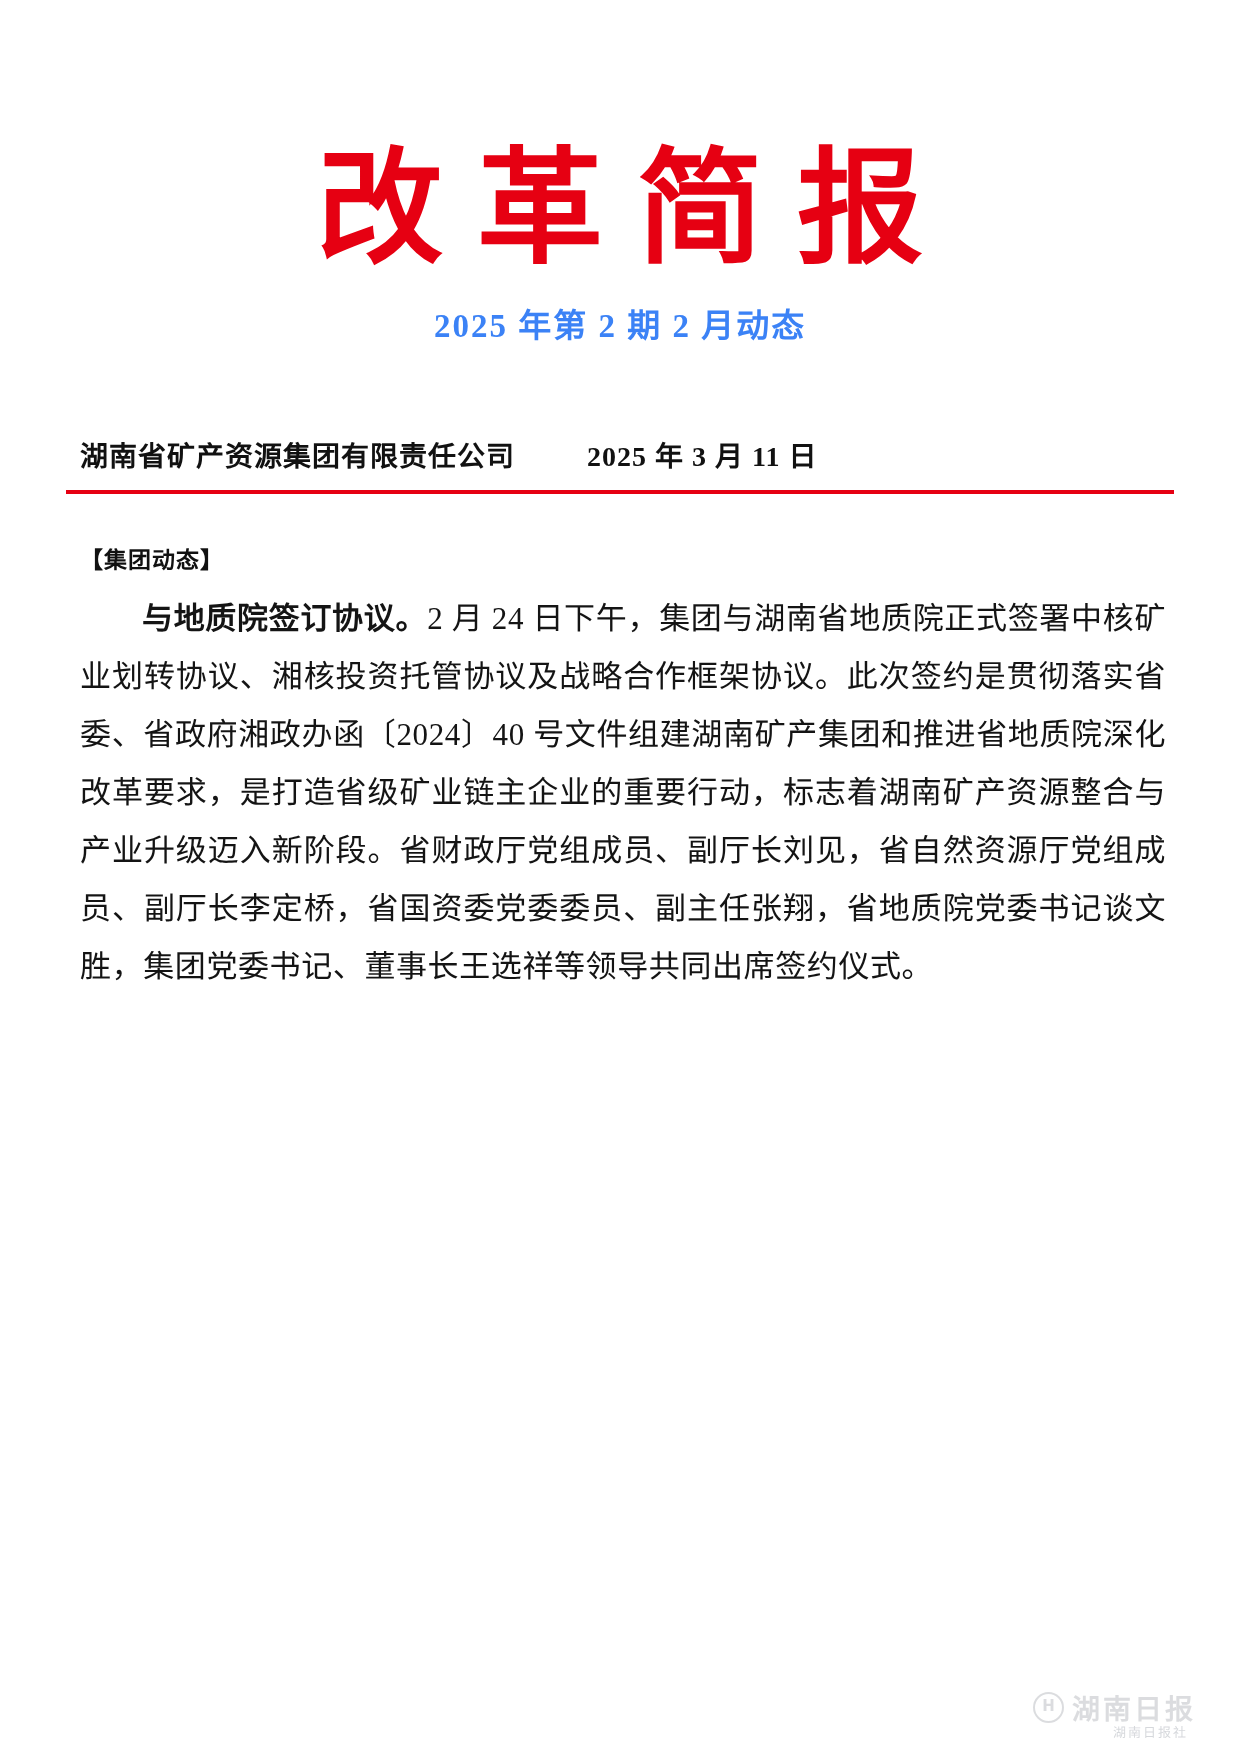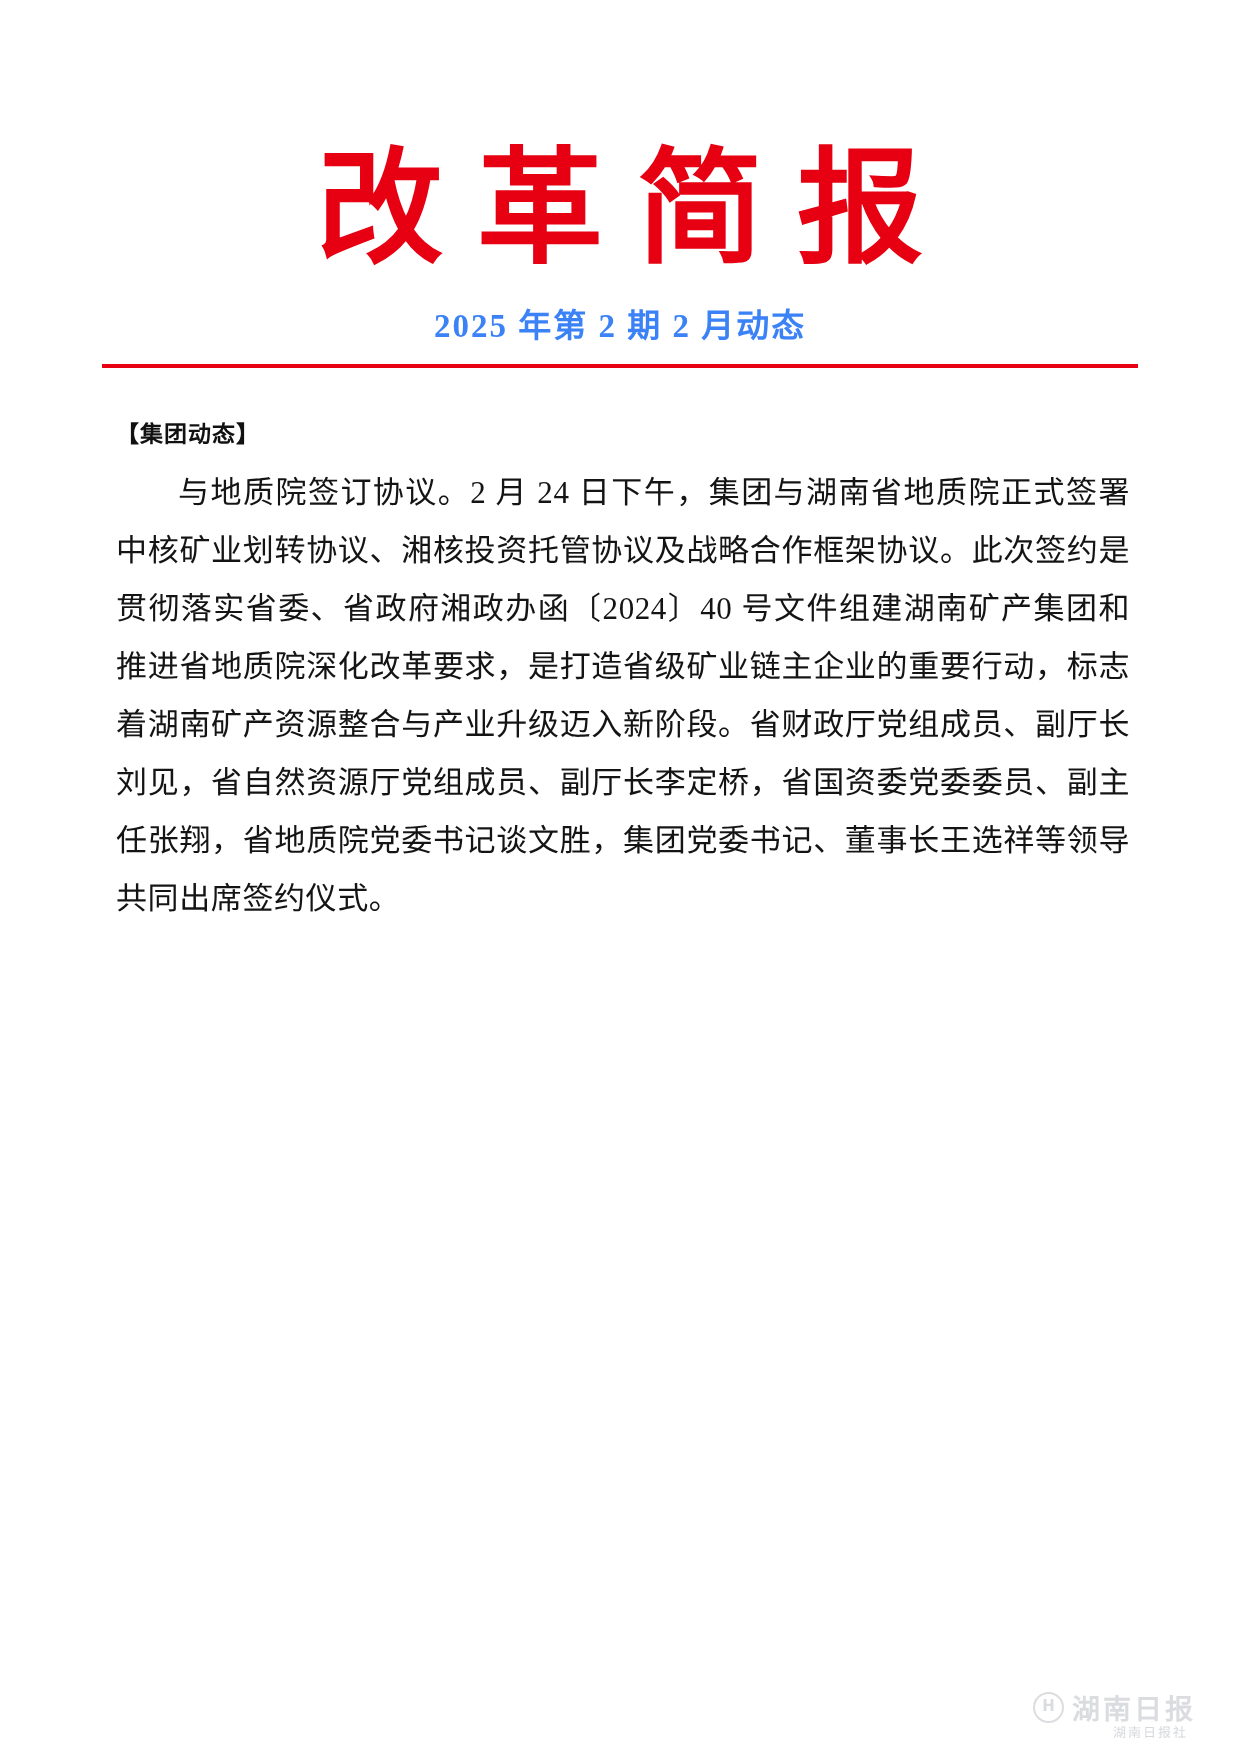--- a/index.html
+++ b/index.html
@@ -15,21 +15,21 @@
     color: #111111;
     overflow: hidden;
     position: relative;
   }
 
   .page {
     position: relative;
     width: 1240px;
     height: 1753px;
     box-sizing: border-box;
-    padding: 0 102px;
+    padding: 0 66px;
   }
 
   
   .masthead-title {
     margin: 0;
     padding-top: 138px;
     text-align: center;
     color: #e60012;
     font-family: "DejaVu Serif", "Liberation Serif", serif;
     font-weight: 700;
@@ -106,21 +106,21 @@
     text-justify: inter-character;
     text-indent: 2em;
     letter-spacing: 0.6px;
     color: #141414;
     word-break: break-all;
   }
   .para + .para {
     margin-top: 0;
   }
   .lead {
-    font-weight: 400;
+    font-weight: 700;
   }
 
   
   .watermark {
     position: absolute;
     right: 44px;
     bottom: 26px;
     display: flex;
     align-items: center;
     gap: 8px;
@@ -160,20 +160,25 @@
 </style>
 </head>
 <body>
 
 <div class="page">
 
   <h1 class="masthead-title">改革简报</h1>
 
   <div class="masthead-subtitle">2025 年第 2 期 2 月动态</div>
 
+  <div class="issue-line">
+    <span class="issue-publisher">湖南省矿产资源集团有限责任公司</span>
+    <span class="issue-spacer"></span>
+    <span class="issue-date">2025 年 3 月 11 日</span>
+  </div>
 
   <hr class="rule">
 
   <div class="content">
 
     <div class="section-heading">【集团动态】</div>
 
     <p class="para">
       <span class="lead">与地质院签订协议。</span><span>2 月 24 日下午，集团与湖南省地质院正式签署中核矿业划转协议、湘核投资托管协议及战略合作框架协议。此次签约是贯彻落实省委、省政府湘政办函〔2024〕40 号文件组建湖南矿产集团和推进省地质院深化改革要求，是打造省级矿业链主企业的重要行动，标志着湖南矿产资源整合与产业升级迈入新阶段。省财政厅党组成员、副厅长刘见，省自然资源厅党组成员、副厅长李定桥，省国资委党委委员、副主任张翔，省地质院党委书记谈文胜，集团党委书记、董事长王选祥等领导共同出席签约仪式。</span>
     </p>

